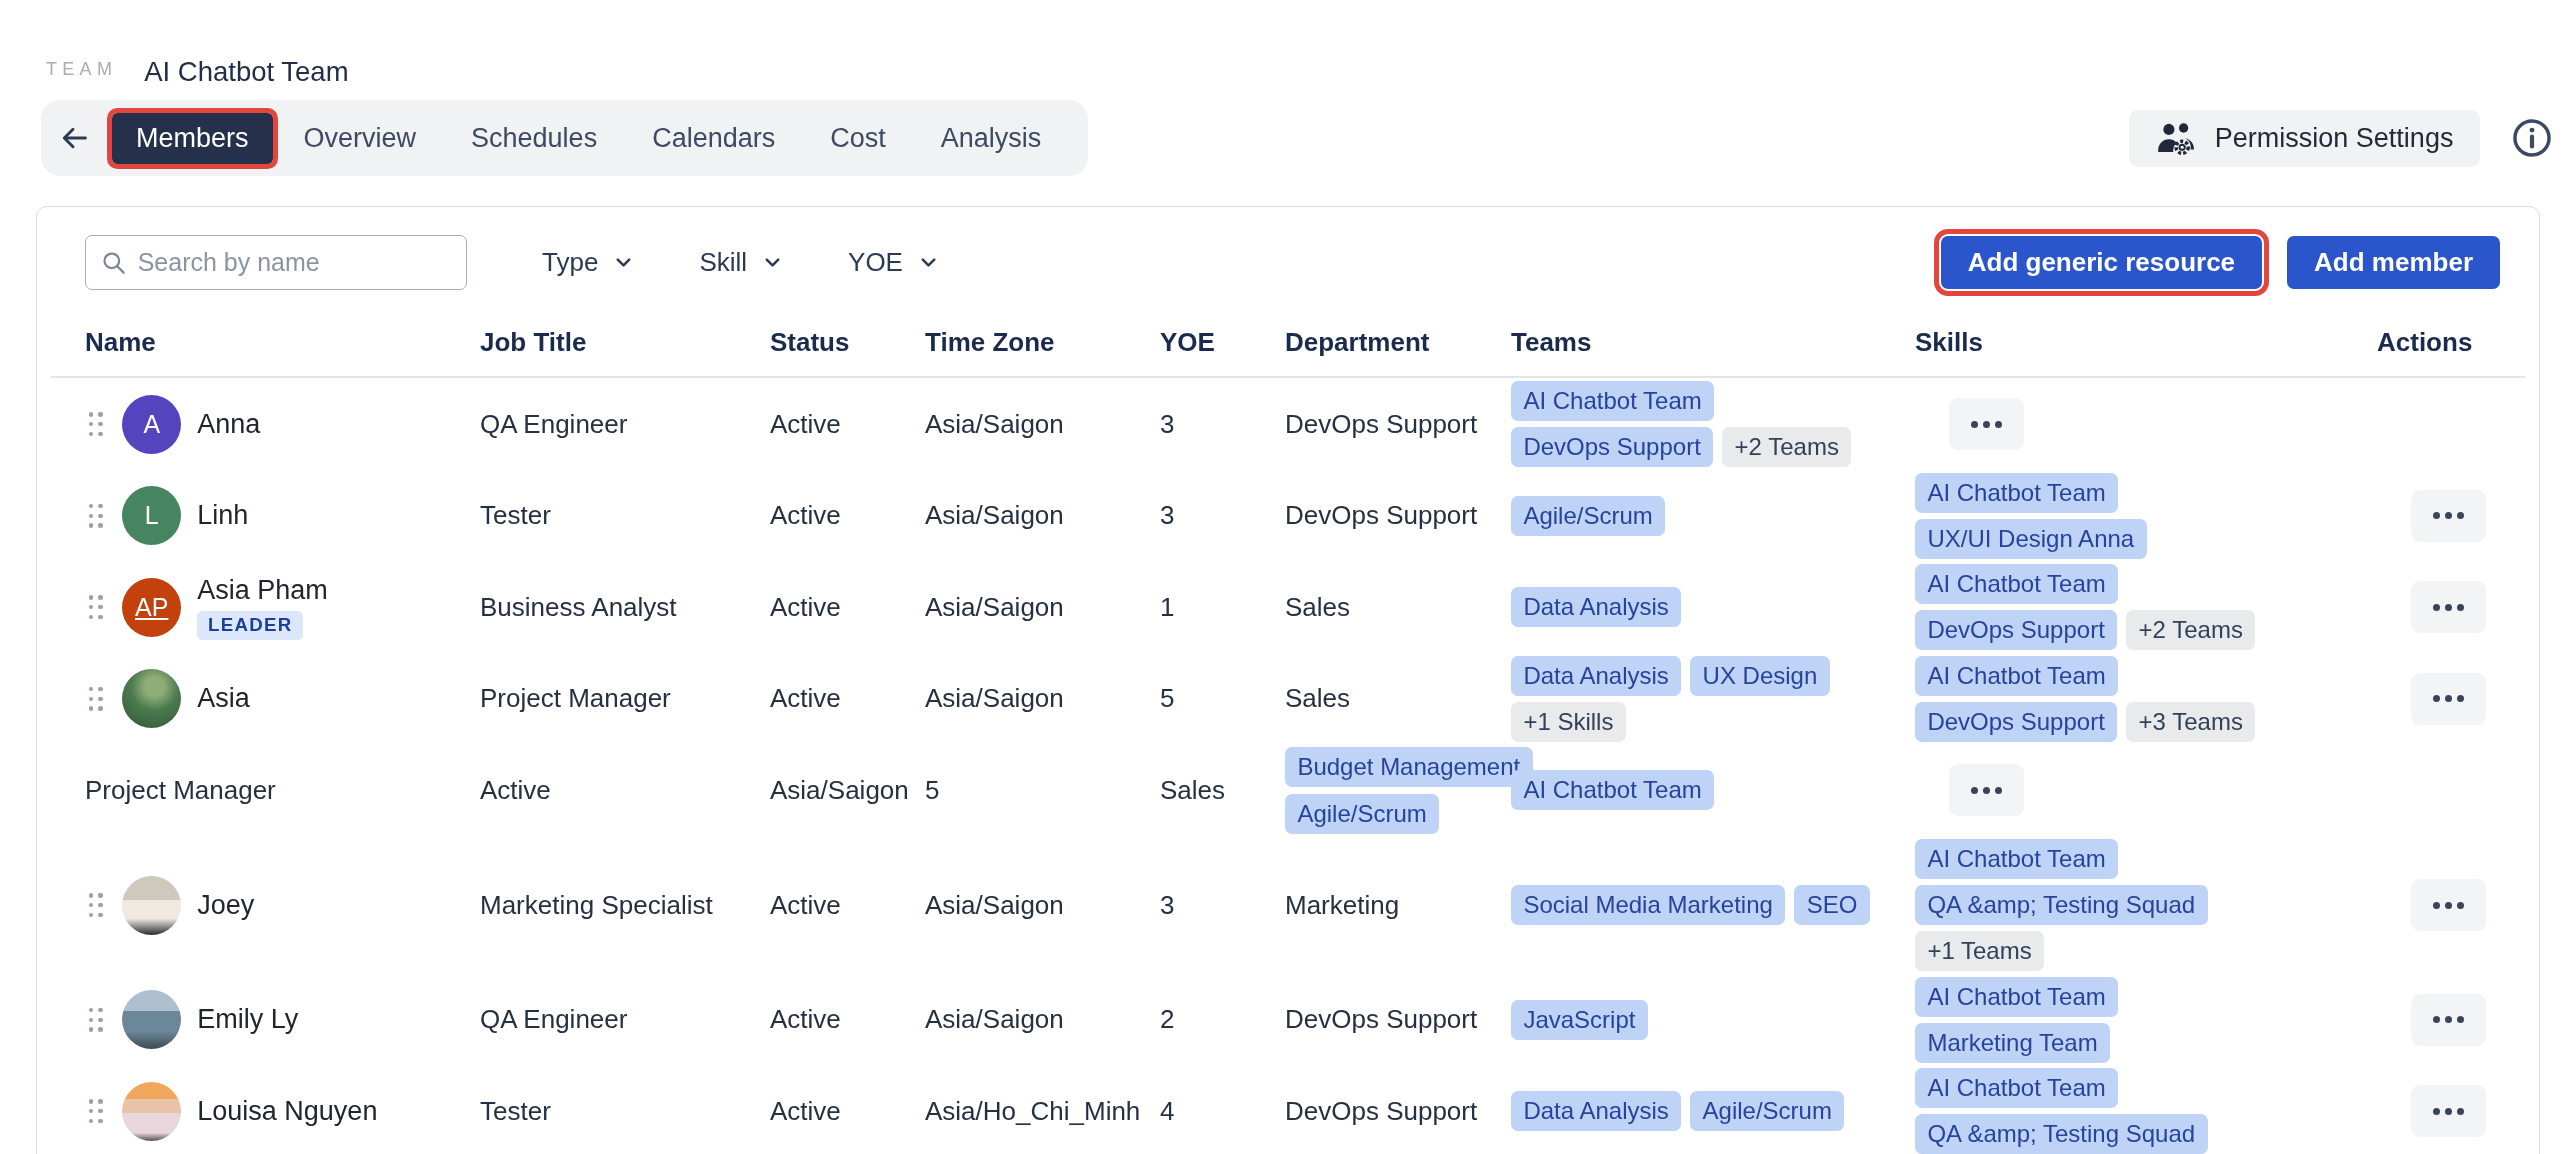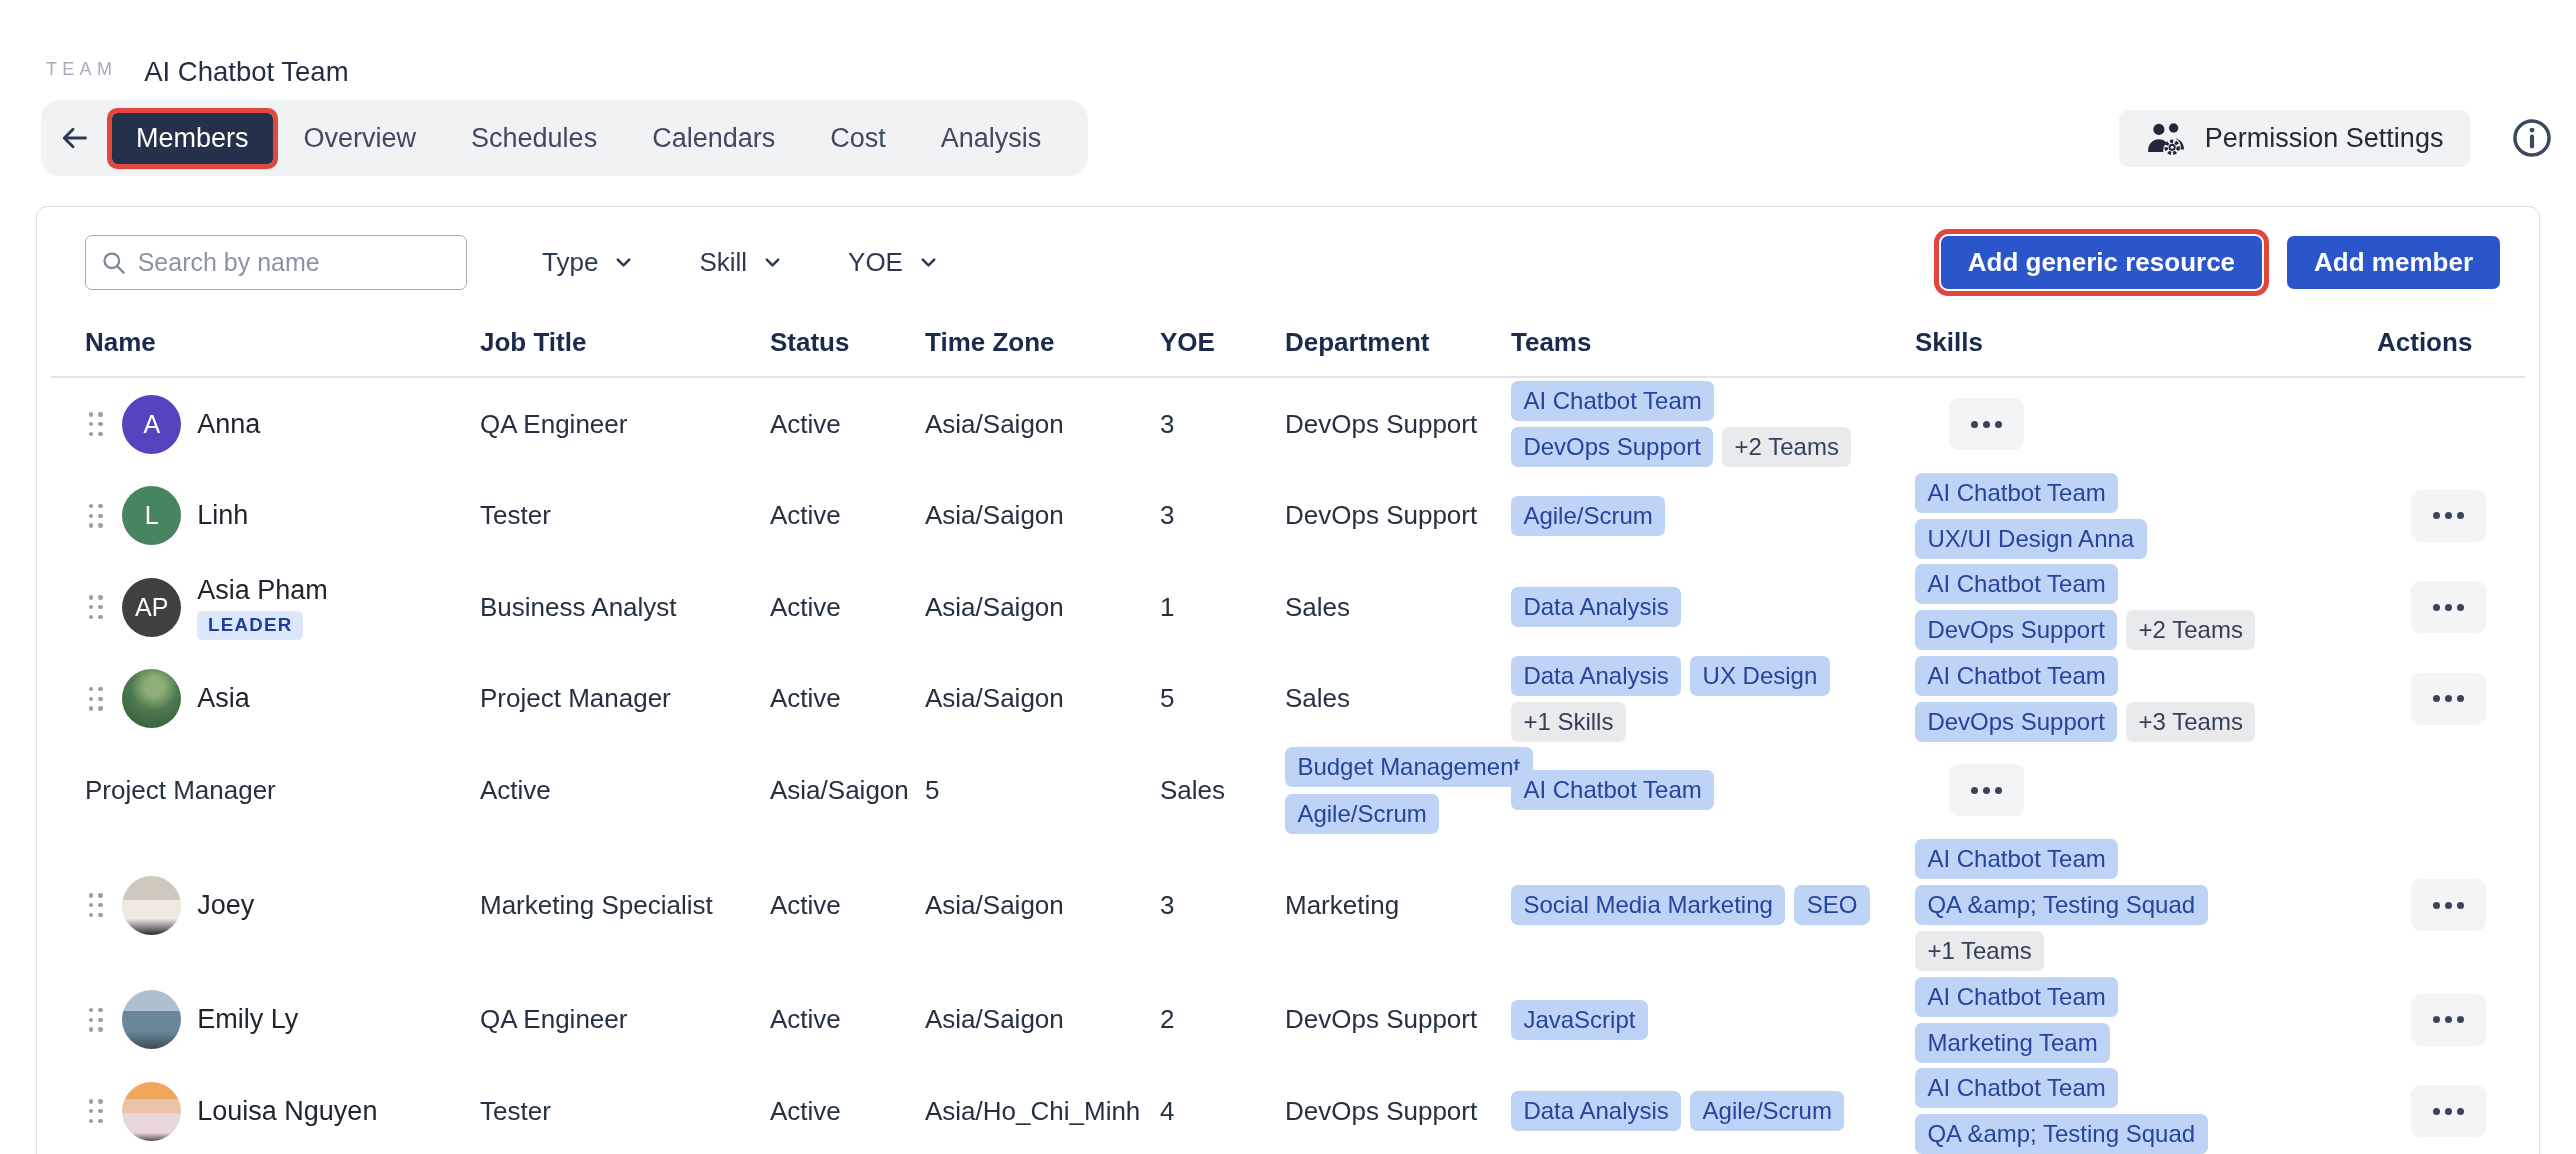--- a/index.html
+++ b/index.html
@@ -20,21 +20,21 @@
 
   .nav-row{display:flex;justify-content:space-between;align-items:center;margin-top:12.4px;padding:0 18px 0 41px;}
   .tab-bar{display:inline-flex;align-items:center;gap:9px;background:var(--tabbar-bg);
     border-radius:19px;padding:8px 23px 8px 12.4px;height:76px;}
   .back-btn{background:none;border:none;cursor:pointer;display:flex;align-items:center;padding:0 9px 0 3.6px;}
   .tabs{display:flex;align-items:center;gap:7px;}
   .tab{font-family:inherit;font-size:27px;color:#3D4A61;background:transparent;border:none;
     padding:9.8px 24px;border-radius:5.3px;cursor:pointer;white-space:nowrap;}
   .tab.active{background:var(--tab-active-bg);color:#fff;}
   .tab.highlighted{outline:5.3px solid var(--annotation-red);outline-offset:0px;}
-  .nav-right{display:flex;align-items:center;gap:40px;}
+  .nav-right{display:flex;align-items:center;gap:30px;}
   .perm-btn{display:flex;align-items:center;gap:16px;background:var(--tabbar-bg);border:none;
     border-radius:9px;padding:10.7px 27px;height:57px;font-family:inherit;font-size:27px;color:#232B38;cursor:pointer;}
   .info-btn{background:none;border:none;cursor:pointer;display:flex;align-items:center;margin-right:3.6px;}
 
   
   .card{margin:30px 36px 0 36px;height:995px;border:0.9px solid var(--card-border);
     border-radius:10.7px;padding-top:28px;background:#fff;overflow:hidden;}
   .toolbar{display:flex;justify-content:space-between;align-items:center;padding:0 39px 0 48px;}
   .toolbar-left{display:flex;align-items:center;gap:16px;}
   .search-box{display:flex;align-items:center;gap:10.7px;width:382px;height:55px;
@@ -272,21 +272,21 @@
           <div class="trow">
             <div class="cell name-cell">
               <div class="drag-handle">
                 <i></i>
                 <i></i>
                 <i></i>
                 <i></i>
                 <i></i>
                 <i></i>
               </div>
-              <div class="avatar" style="background: #404040;">AP</div>
+              <div class="avatar" style="background: #c2410c; text-decoration: underline;">AP</div>
               <div class="name-stack">
                 <span class="member-name">Asia Pham</span>
                 <span class="leader-badge">LEADER</span>
               </div>
             </div>
             <div class="cell">Business Analyst</div>
             <div class="cell">Active</div>
             <div class="cell">Asia/Saigon</div>
             <div class="cell">1</div>
             <div class="cell">Sales</div>

